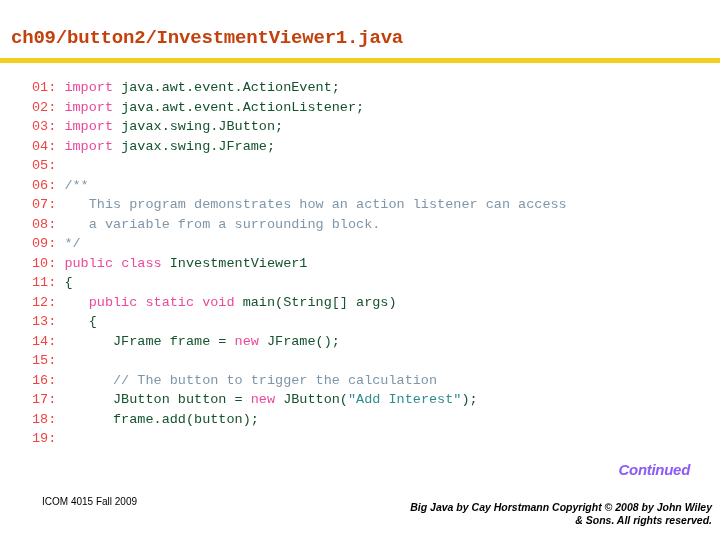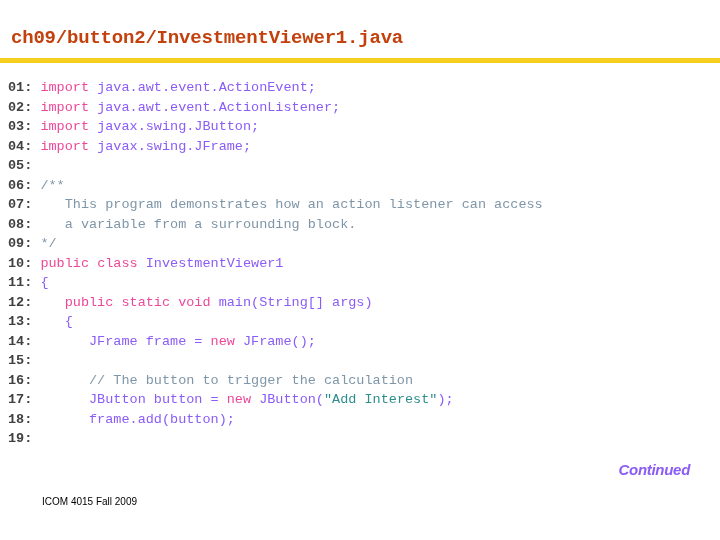--- a/index.html
+++ b/index.html
@@ -46,26 +46,27 @@
     font-family: "Liberation Mono", "DejaVu Sans Mono", monospace;
     font-size: 13.5px;
     line-height: 19.5px;
     white-space: pre;
   }
   .code-line {
     height: 19.5px;
     white-space: pre;
   }
   .ln {
-    color: #404040;
-    font-weight: bold;
+    color: #ef4444;
+    font-weight: normal;
     font-family: "Liberation Mono", "DejaVu Sans Mono", monospace;
+    margin-left: 24px;
   }
   .code {
-    color: #8b5cf6;
+    color: #14532d;
     font-family: "Liberation Mono", "DejaVu Sans Mono", monospace;
   }
   .kw  { color: #ec4899; }
   .cmt { color: #7f96a8; }
   .str { color: #2e8e8e; }
 
   
   #continued-label {
     position: absolute;
     right: 30px;
@@ -106,13 +107,15 @@
 
 <div id="title-rule"></div>
 
 <div id="code-listing"><div class="code-line"><span class="ln">01:</span><span class="code "> </span><span class="code kw">import</span><span class="code "> java.awt.event.ActionEvent;</span></div><div class="code-line"><span class="ln">02:</span><span class="code "> </span><span class="code kw">import</span><span class="code "> java.awt.event.ActionListener;</span></div><div class="code-line"><span class="ln">03:</span><span class="code "> </span><span class="code kw">import</span><span class="code "> javax.swing.JButton;</span></div><div class="code-line"><span class="ln">04:</span><span class="code "> </span><span class="code kw">import</span><span class="code "> javax.swing.JFrame;</span></div><div class="code-line"><span class="ln">05:</span></div><div class="code-line"><span class="ln">06:</span><span class="code cmt"> /**</span></div><div class="code-line"><span class="ln">07:</span><span class="code cmt">    This program demonstrates how an action listener can access</span></div><div class="code-line"><span class="ln">08:</span><span class="code cmt">    a variable from a surrounding block.</span></div><div class="code-line"><span class="ln">09:</span><span class="code cmt"> */</span></div><div class="code-line"><span class="ln">10:</span><span class="code "> </span><span class="code kw">public class</span><span class="code "> InvestmentViewer1</span></div><div class="code-line"><span class="ln">11:</span><span class="code "> {</span></div><div class="code-line"><span class="ln">12:</span><span class="code ">    </span><span class="code kw">public static void</span><span class="code "> main(String[] args)</span></div><div class="code-line"><span class="ln">13:</span><span class="code ">    {</span></div><div class="code-line"><span class="ln">14:</span><span class="code ">       JFrame frame = </span><span class="code kw">new</span><span class="code "> JFrame();</span></div><div class="code-line"><span class="ln">15:</span></div><div class="code-line"><span class="ln">16:</span><span class="code cmt">       // The button to trigger the calculation</span></div><div class="code-line"><span class="ln">17:</span><span class="code ">       JButton button = </span><span class="code kw">new</span><span class="code "> JButton(</span><span class="code str">"Add Interest"</span><span class="code ">);</span></div><div class="code-line"><span class="ln">18:</span><span class="code ">       frame.add(button);</span></div><div class="code-line"><span class="ln">19:</span></div></div>
 
 <div id="continued-label">Continued</div>
 
 <div id="course-label">ICOM 4015 Fall 2009</div>
 
 <div id="copyright-note">
+  <div>Big Java by Cay Horstmann Copyright © 2008 by John Wiley</div>
+  <div>&amp; Sons.  All rights reserved.</div>
 </div>
 
 </body></html>

